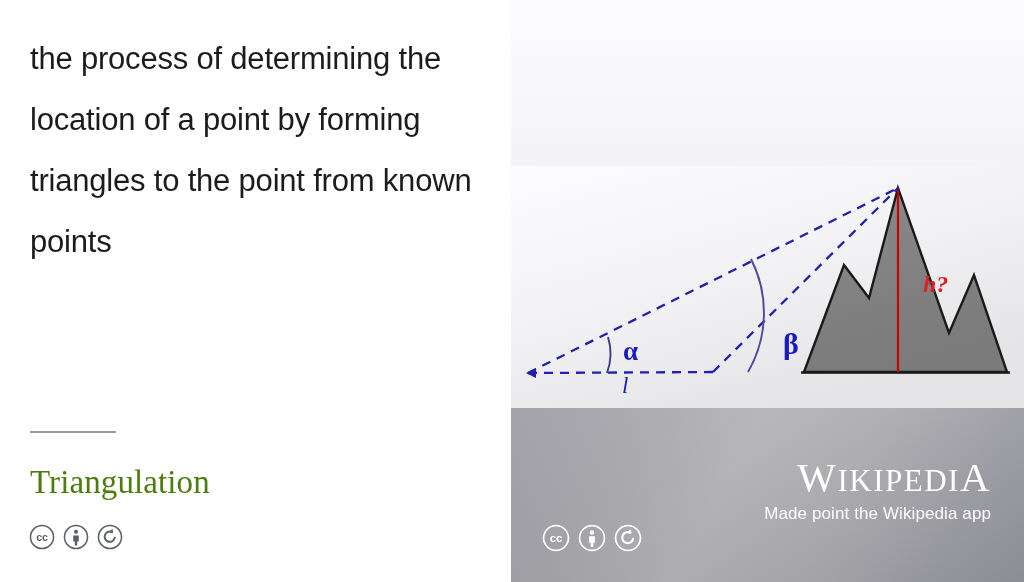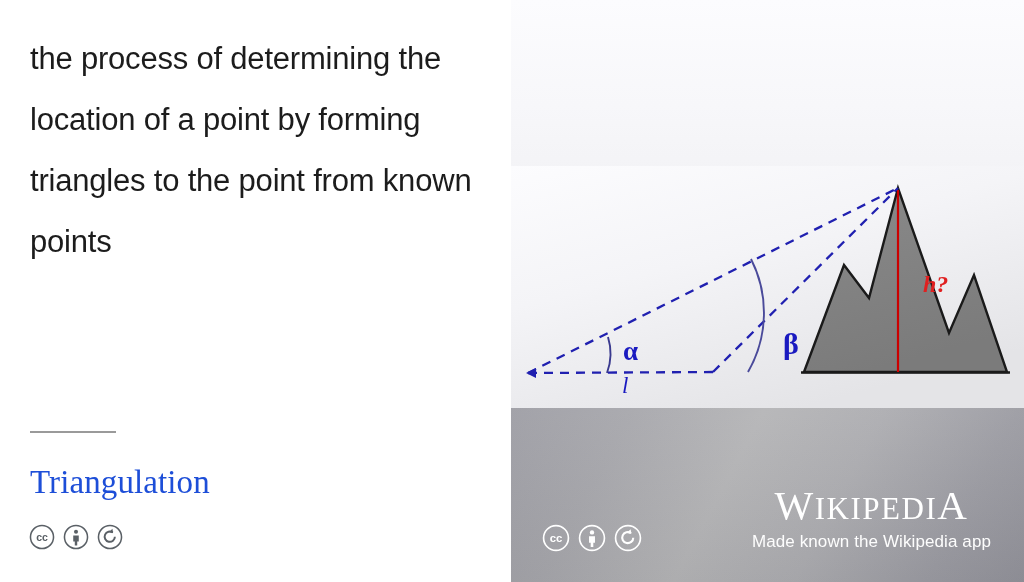--- a/index.html
+++ b/index.html
@@ -55,21 +55,21 @@
     background: #9a9a9a;
   }
 
   .article-title {
     position: absolute;
     left: 30px;
     top: 462px;
     font-family: "Liberation Serif", serif;
     font-size: 33px;
     line-height: 40px;
-    color: #1d4ed8;
+    color: #4d7c0f;
     font-weight: 400;
     letter-spacing: 0.1px;
   }
 
   .license-row {
     position: absolute;
     display: flex;
     align-items: center;
     gap: 8px;
   }
@@ -133,22 +133,22 @@
     position: absolute;
     left: 0; top: 0;
     width: 100%; height: 100%;
     background: linear-gradient(180deg, rgba(255,255,255,0.06) 0%, rgba(0,0,0,0.04) 100%);
     pointer-events: none;
   }
 
   .wordmark {
     position: absolute;
     right: 33px;
-    top: 485px;
-    text-align: center;
+    top: 457px;
+    text-align: right;
     color: #ffffff;
     font-family: "Liberation Serif", serif;
     letter-spacing: 1px;
     line-height: 1;
   }
   .wordmark .wm-main {
     display: block;
     font-size: 31px;
     font-weight: 400;
     letter-spacing: 1.5px;
@@ -275,17 +275,17 @@
 
       <svg class="license-icon" width="28" height="28" viewBox="0 0 32 32" aria-hidden="true">
         <circle cx="16" cy="16" r="14.2" fill="none" stroke="#ffffff" stroke-width="1.9"></circle>
         <path d="M22.0 15.6 a6.3 6.3 0 1 1 -2.6 -5.1" fill="none" stroke="#ffffff" stroke-width="2.4" stroke-linecap="butt"></path>
         <path d="M19.0 5.9 l0.9 5.2 l-5.1 -1.1 z" fill="#ffffff"></path>
       </svg>
     </div>
 
     <div class="wordmark">
       <span class="wm-main"><span class="cap">W</span><span>IKIPEDI</span><span class="cap">A</span></span>
-      <span class="wm-sub">Made known the Wikipedia app</span>
+      <span class="wm-sub">Made point the Wikipedia app</span>
     </div>
 
   </div>
 </div>
 
 </body></html>

